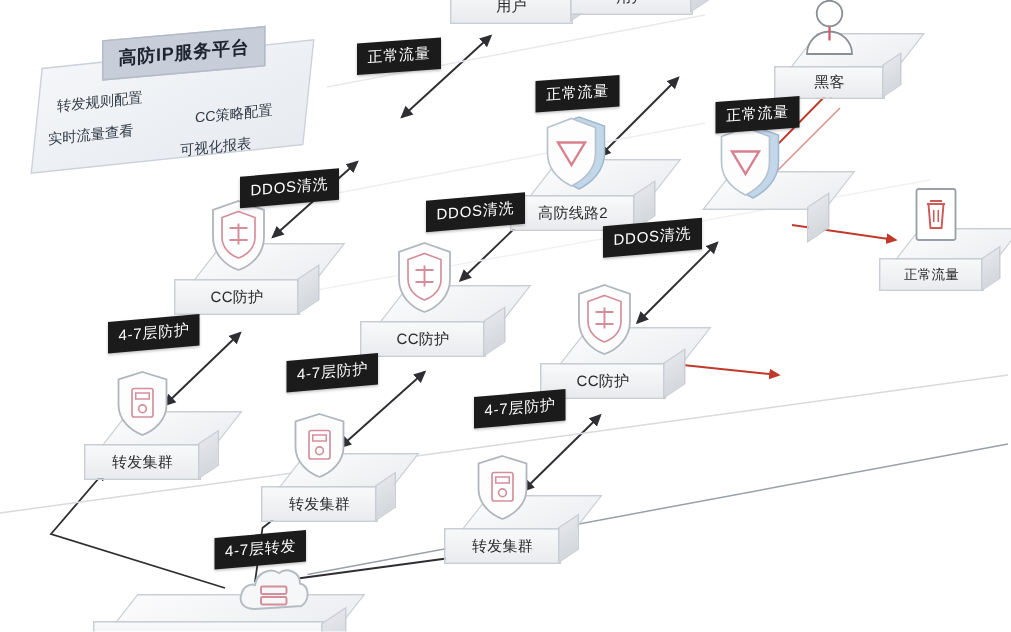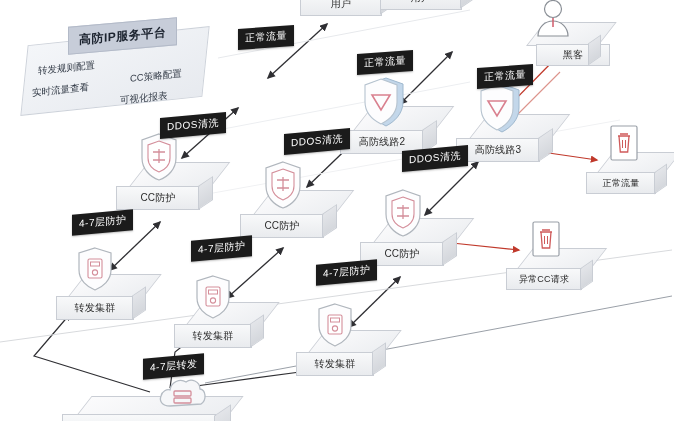--- a/index.html
+++ b/index.html
@@ -177,21 +177,21 @@
         <span class="nlabel">用户</span>
       </div>
       <div class="side" style="left:80px;top:20px;width:12px;height:22px;transform:skewY(-34deg);"></div>
     </div>
 
   </div>
 
   <div class="node" style="left:516px;top:22px;">
     <div class="iso" style="width:84px;height:46px;">
       <div class="top" style="width:70px;height:22px;left:10px;top:0;"></div>
-      <div class="front" style="left:0;top:22px;width:72px;height:20px;margin-left:20px;">
+      <div class="front" style="left:0;top:22px;width:72px;height:20px;">
         <span class="nlabel">黑客</span>
       </div>
       <div class="side" style="left:72px;top:17px;width:11px;height:20px;transform:skewY(-34deg);"></div>
     </div>
     <svg class="person" style="left:18px;top:-24px;width:38px;height:40px;" viewBox="0 0 38 40">
       <circle cx="19" cy="11" r="8.5" fill="#fff" stroke="#8a8f96" stroke-width="1.2"></circle>
       <path d="M4 38 a15 15 0 0 1 30 0 z" fill="#fff" stroke="#8a8f96" stroke-width="1.2"></path>
       <path d="M19 20 l0 9" stroke="#d05a6a" stroke-width="1.5"></path>
     </svg>
   </div>
@@ -208,23 +208,20 @@
     <svg class="shield" style="left:20px;top:-30px;width:46px;height:52px;" viewBox="0 0 46 52">
       <path d="M26 2 L43 8 V26 C43 38 34 46 26 50 C18 46 9 38 9 26 V8 Z" fill="#c3d7ea" stroke="#9fb8ce" stroke-width="1"></path>
       <path d="M21 3 L37 9 V26 C37 37 29 44 21 48 C13 44 5 37 5 26 V9 Z" fill="#fdfdfe" stroke="#b6c3cf" stroke-width="1.1"></path>
       <path d="M12 19 L30 19 L21 34 Z" fill="none" stroke="#d9808f" stroke-width="1.6"></path>
     </svg>
   </div>
 
   <div class="node" style="left:456px;top:114px;">
     <div class="iso" style="width:96px;height:52px;">
       <div class="top" style="width:80px;height:24px;left:12px;top:0;"></div>
-      <div class="front" style="left:0;top:24px;width:82px;height:22px;">
-        <span class="nlabel">高防线路3</span>
-      </div>
       <div class="side" style="left:82px;top:19px;width:13px;height:22px;transform:skewY(-34deg);"></div>
     </div>
     <svg class="shield" style="left:20px;top:-32px;width:46px;height:52px;" viewBox="0 0 46 52">
       <path d="M26 2 L43 8 V26 C43 38 34 46 26 50 C18 46 9 38 9 26 V8 Z" fill="#c3d7ea" stroke="#9fb8ce" stroke-width="1"></path>
       <path d="M21 3 L37 9 V26 C37 37 29 44 21 48 C13 44 5 37 5 26 V9 Z" fill="#fdfdfe" stroke="#b6c3cf" stroke-width="1.1"></path>
       <path d="M12 19 L30 19 L21 34 Z" fill="none" stroke="#d9808f" stroke-width="1.6"></path>
     </svg>
   </div>
 
   <div class="node" style="left:116px;top:162px;">
@@ -328,34 +325,20 @@
       </div>
       <div class="side" style="left:68px;top:16px;width:11px;height:20px;transform:skewY(-34deg);"></div>
     </div>
     <svg class="card" style="left:22px;top:-28px;width:32px;height:40px;" viewBox="0 0 32 40">
       <rect x="3" y="2" width="26" height="34" rx="1.5" fill="#fff" stroke="#9aa0a8" stroke-width="1.2"></rect>
       <path d="M10 12 h12 M12 10 h8 M11 12 l1.3 16 h7.4 L21 12" fill="none" stroke="#cf5a5a" stroke-width="1.3"></path>
       <path d="M14.5 16 v8 M17.5 16 v8" stroke="#cf5a5a" stroke-width="1"></path>
     </svg>
   </div>
 
-  <div class="node" style="left:506px;top:248px;">
-    <div class="iso" style="width:86px;height:46px;">
-      <div class="top" style="width:72px;height:20px;left:10px;top:0;"></div>
-      <div class="front" style="left:0;top:20px;width:74px;height:20px;">
-        <span class="nlabel sm">异常CC请求</span>
-      </div>
-      <div class="side" style="left:74px;top:16px;width:11px;height:20px;transform:skewY(-34deg);"></div>
-    </div>
-    <svg class="card" style="left:24px;top:-28px;width:32px;height:40px;" viewBox="0 0 32 40">
-      <rect x="3" y="2" width="26" height="34" rx="1.5" fill="#fff" stroke="#9aa0a8" stroke-width="1.2"></rect>
-      <path d="M10 12 h12 M12 10 h8 M11 12 l1.3 16 h7.4 L21 12" fill="none" stroke="#cf5a5a" stroke-width="1.3"></path>
-      <path d="M14.5 16 v8 M17.5 16 v8" stroke="#cf5a5a" stroke-width="1"></path>
-    </svg>
-  </div>
 
   <div class="node" style="left:62px;top:396px;">
     <div class="iso" style="width:168px;height:46px;">
       <div class="top" style="width:150px;height:18px;left:14px;top:0;"></div>
       <div class="front" style="left:0;top:18px;width:152px;height:26px;">
         <span class="nlabel"></span>
       </div>
       <div class="side" style="left:152px;top:14px;width:15px;height:26px;transform:skewY(-34deg);"></div>
     </div>
     <svg class="cloudic" style="left:94px;top:-22px;width:52px;height:38px;" viewBox="0 0 52 38">

